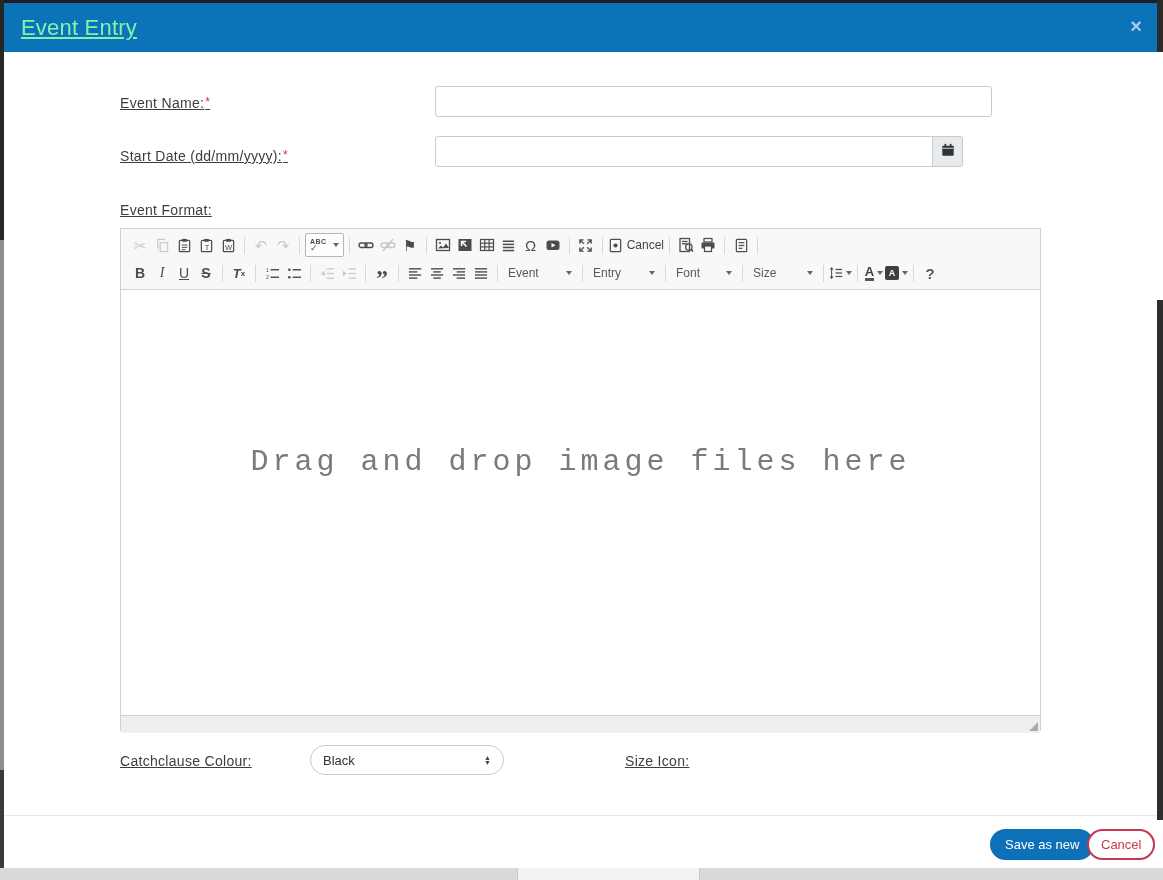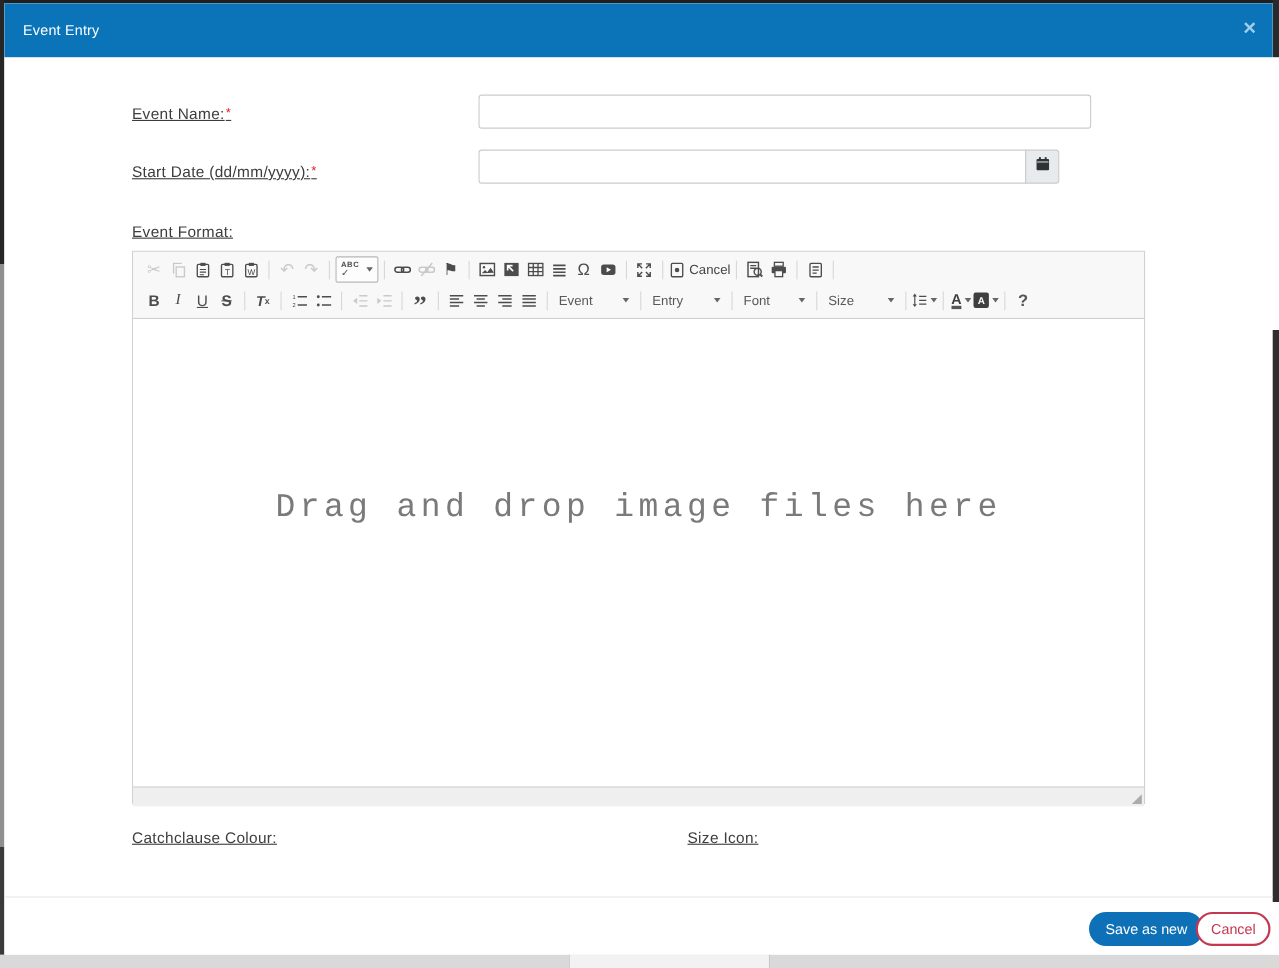--- a/index.html
+++ b/index.html
@@ -12,21 +12,21 @@
   .edge-left-b { position:absolute; left:0; top:240px; width:4px; height:530px; background:#8f8f8f; }
   .edge-left-c { position:absolute; left:0; top:770px; width:4px; height:98px; background:#3a3a3a; }
   .edge-right-a{ position:absolute; left:1157px; top:0; width:6px; height:52px; background:#2a2a2a; }
   .edge-right-b{ position:absolute; left:1151px; top:300px; width:12px; height:520px; background:#2e2e2e; }
   .scroll-strip{ position:absolute; left:0; top:868px; width:1163px; height:12px; background:#d9d9d9; }
   .scroll-thumb{ position:absolute; left:517px; top:0; width:183px; height:12px; background:#f2f2f2; border-left:1px solid #c9c9c9; border-right:1px solid #c9c9c9; }
 
   
   .modal { position:absolute; left:4px; top:3px; width:1153px; height:865px; background:#fff; }
   .modal-header { position:absolute; left:0; top:0; width:100%; height:49px; background:#0b74b8; }
-  .modal-title { position:absolute; left:17px; top:0; line-height:49px; font-size:13px; color:#ffffff; letter-spacing:.2px; }
+  .modal-title { position:absolute; left:17px; top:0; line-height:49px; font-size:22px; color:#86efac; letter-spacing:.2px;text-decoration:underline; }
   .modal-close { position:absolute; right:15px; top:0; line-height:47px; font-size:20px; font-weight:bold; color:#9fcfec; cursor:pointer; }
 
   .lbl { position:absolute; font-size:14px; color:#3d3d3d; letter-spacing:.3px;text-decoration:underline; }
   .req { color:#e02b2b; font-size:12px; vertical-align:top; margin-left:1px; }
 
   .txt { position:absolute; height:31px; border:1px solid #cbcbcb; border-radius:3px; background:#fff; font-size:13px; padding:0 8px; color:#333; outline:none; }
   .cal-btn { position:absolute; width:31px; height:31px; background:#e7ebee; border:1px solid #cbcbcb; border-radius:0 3px 3px 0; display:flex; align-items:center; justify-content:center; color:#2f3337; cursor:pointer; }
 
   
   .editor { position:absolute; left:116px; top:225px; width:921px; height:503px; border:1px solid #d1d1d1; background:#fff; }
@@ -377,20 +377,27 @@
       <div class="ed-content">
         <div class="drag-hint">Drag and drop image files here</div>
       </div>
 
       <div class="ed-foot">
         <div class="resizer"></div>
       </div>
     </div>
 
     <div class="lbl" style="left:116px; top:750px;">Catchclause Colour:</div>
+    <div class="pill" style="left:306px; top:742px;">
+      <span>Black</span>
+      <span class="updown">
+          <span>▲</span>
+          <span>▼</span>
+        </span>
+    </div>
 
     <div class="lbl" style="left:621px; top:750px;">Size Icon:</div>
 
     <div class="modal-footer-line"></div>
     <button class="btn-save">Save as new</button>
     <button class="btn-cancel">Cancel</button>
   </div>
 
   <div class="scroll-strip">
     <div class="scroll-thumb"></div>

